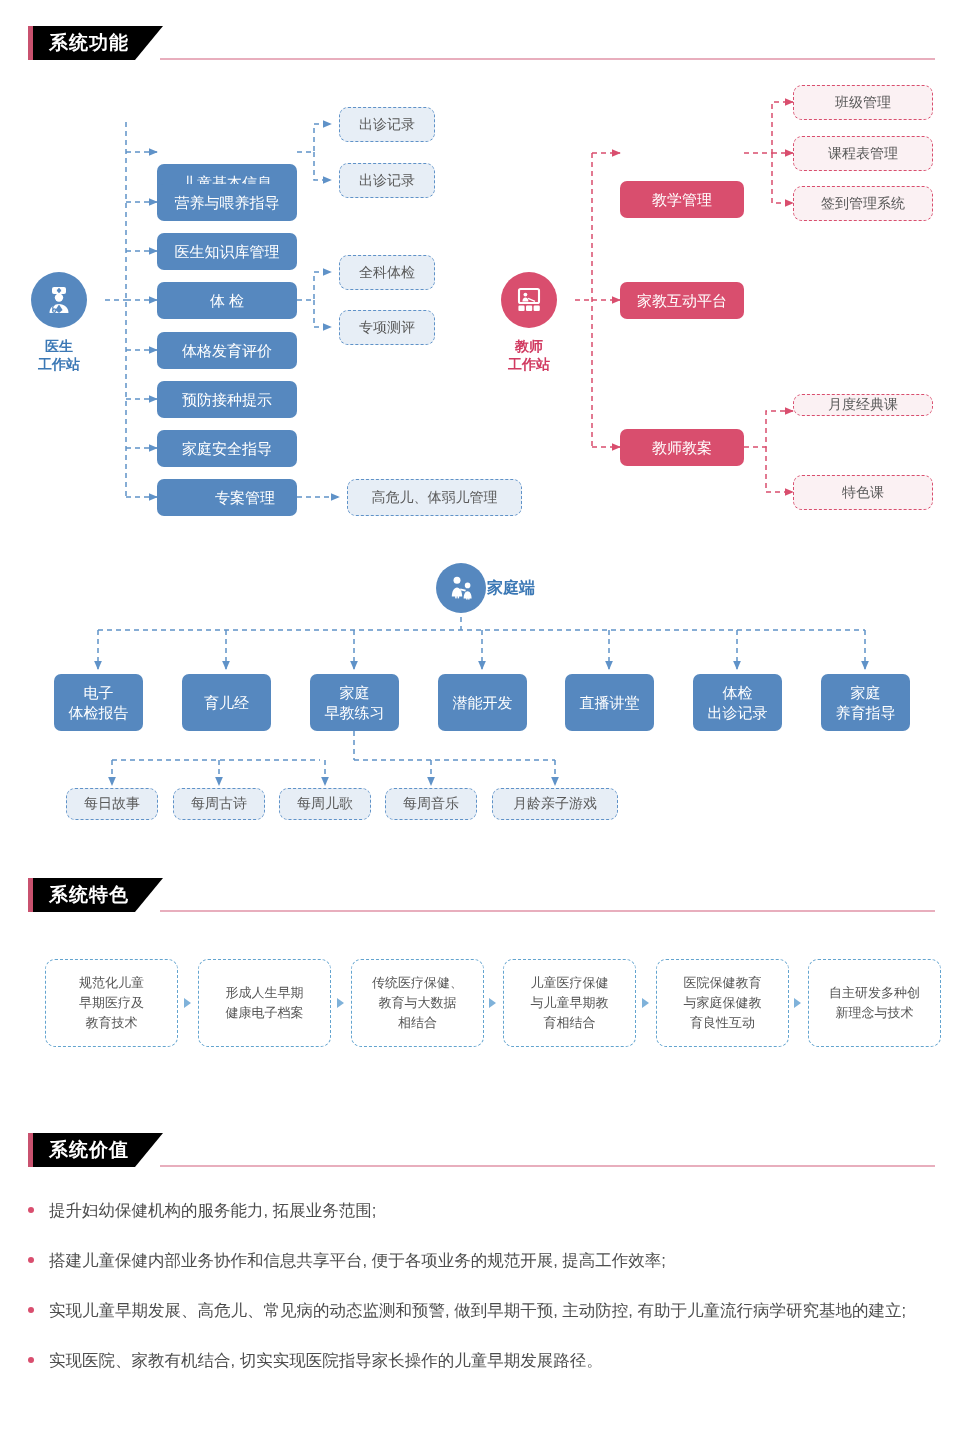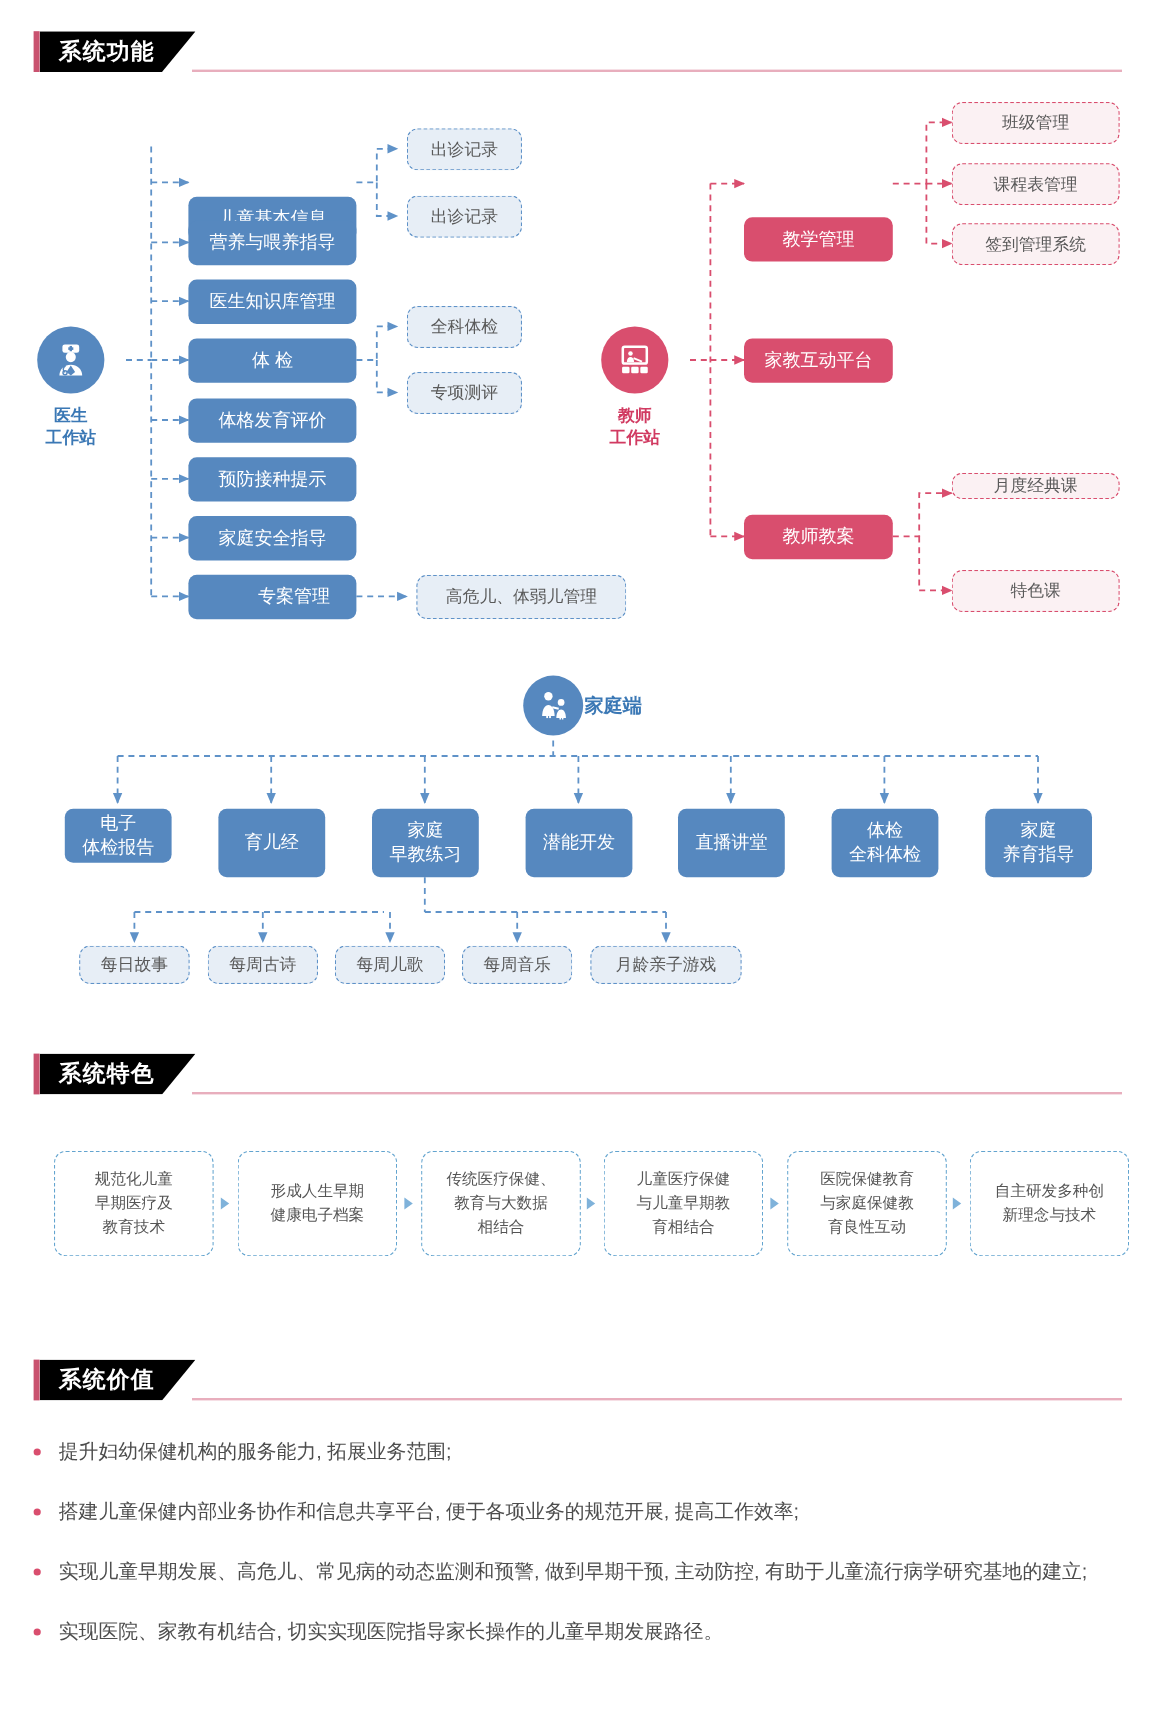--- a/index.html
+++ b/index.html
@@ -250,29 +250,29 @@
         <circle cx="21.6" cy="12.4" r="2.8" fill="#fff"></circle>
         <path d="M17.6 25.4 c0-4.4 1.8-7.2 4-7.2 s4 2.8 4 7.2 z" fill="#fff"></path>
         <rect x="20.2" y="22.4" width="1.3" height="4.2" fill="#fff"></rect>
         <rect x="22.2" y="22.4" width="1.3" height="4.2" fill="#fff"></rect>
         <path d="M14.2 16.4 L19.6 17.6" stroke="#fff" stroke-width="1.7"></path>
       </svg>
     </div>
     <div class="family-label">家庭端</div>
   </div>
 
-  <div class="box box-solid-blue" style="left:54px;  top:674px; width:89px; height:45px;">电子
+  <div class="box box-solid-blue" style="left:54px;  top:674px; width:89px; height:57px;">电子
 体检报告</div>
   <div class="box box-solid-blue" style="left:182px; top:674px; width:89px; height:57px;">育儿经</div>
   <div class="box box-solid-blue" style="left:310px; top:674px; width:89px; height:57px;">家庭
 早教练习</div>
   <div class="box box-solid-blue" style="left:438px; top:674px; width:89px; height:57px;">潜能开发</div>
   <div class="box box-solid-blue" style="left:565px; top:674px; width:89px; height:57px;">直播讲堂</div>
   <div class="box box-solid-blue" style="left:693px; top:674px; width:89px; height:57px;">体检
-全科体检</div>
+出诊记录</div>
   <div class="box box-solid-blue" style="left:821px; top:674px; width:89px; height:57px;">家庭
 养育指导</div>
 
   <div class="box box-dash-blue" style="left:66px;  top:788px; width:92px; height:32px;">每日故事</div>
   <div class="box box-dash-blue" style="left:173px; top:788px; width:92px; height:32px;">每周古诗</div>
   <div class="box box-dash-blue" style="left:279px; top:788px; width:92px; height:32px;">每周儿歌</div>
   <div class="box box-dash-blue" style="left:385px; top:788px; width:92px; height:32px;">每周音乐</div>
   <div class="box box-dash-blue" style="left:492px; top:788px; width:126px; height:32px;">月龄亲子游戏</div>
 
   <div class="section-banner" style="left:28px; top:878px;">

